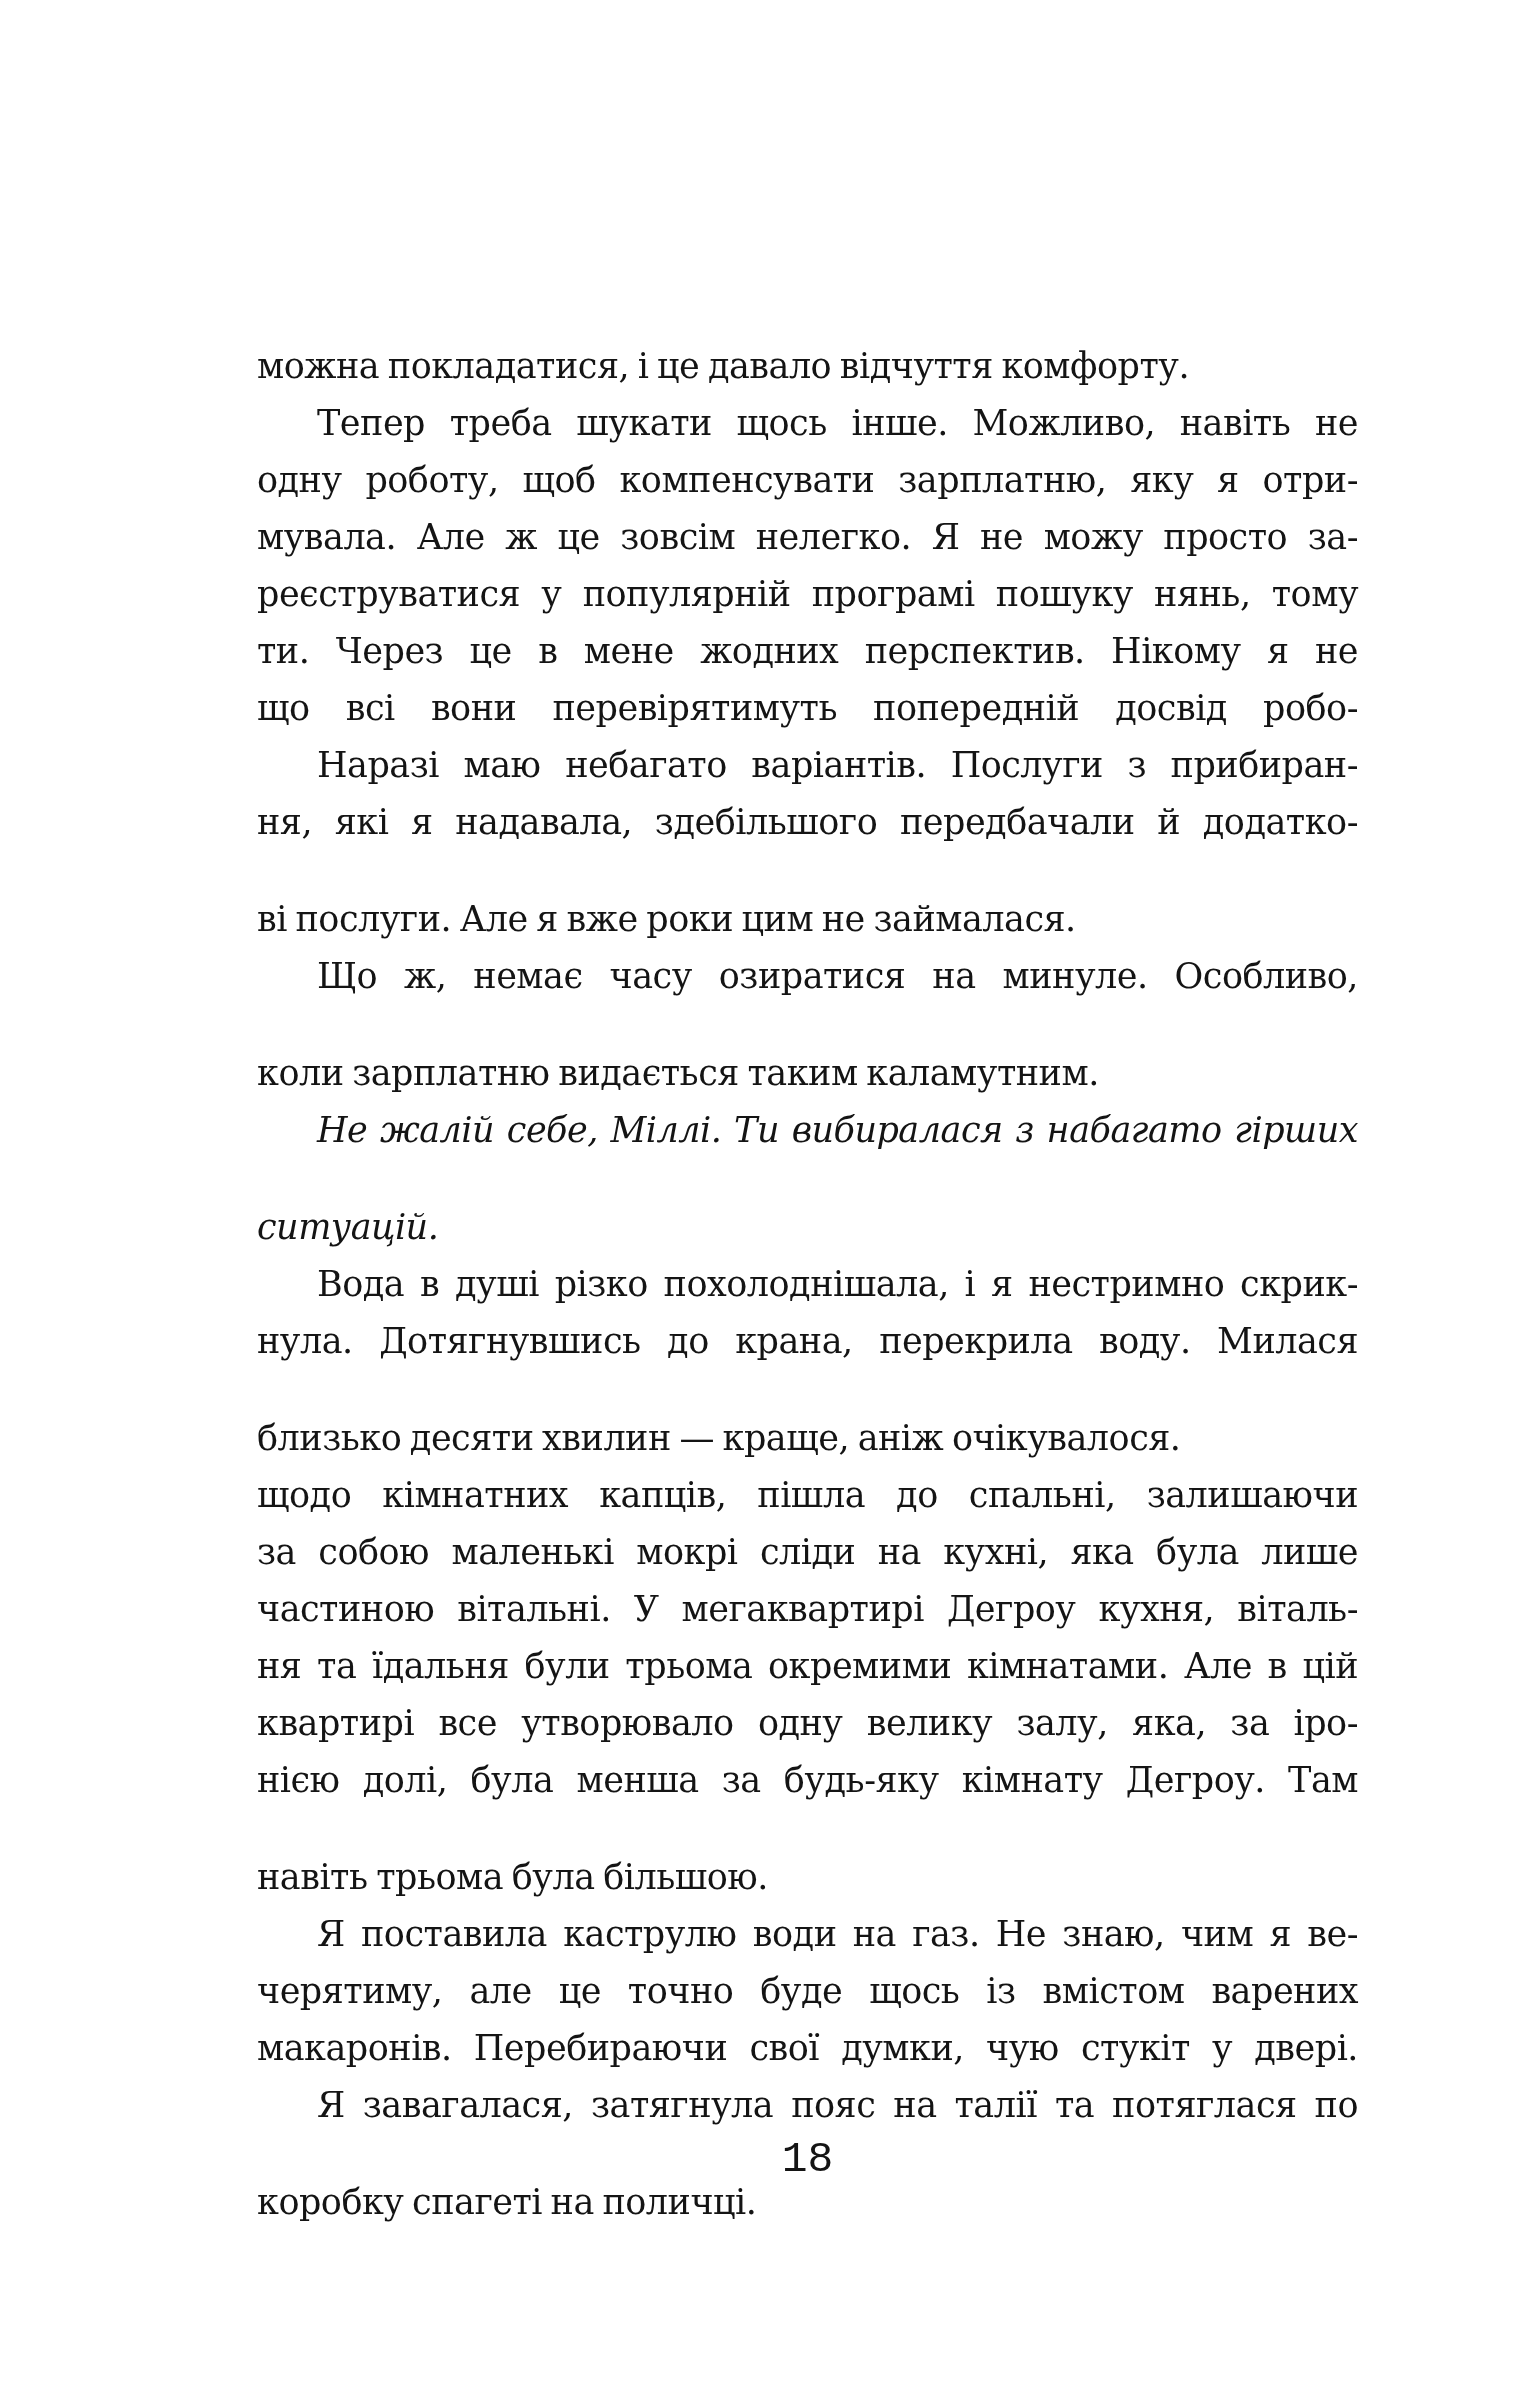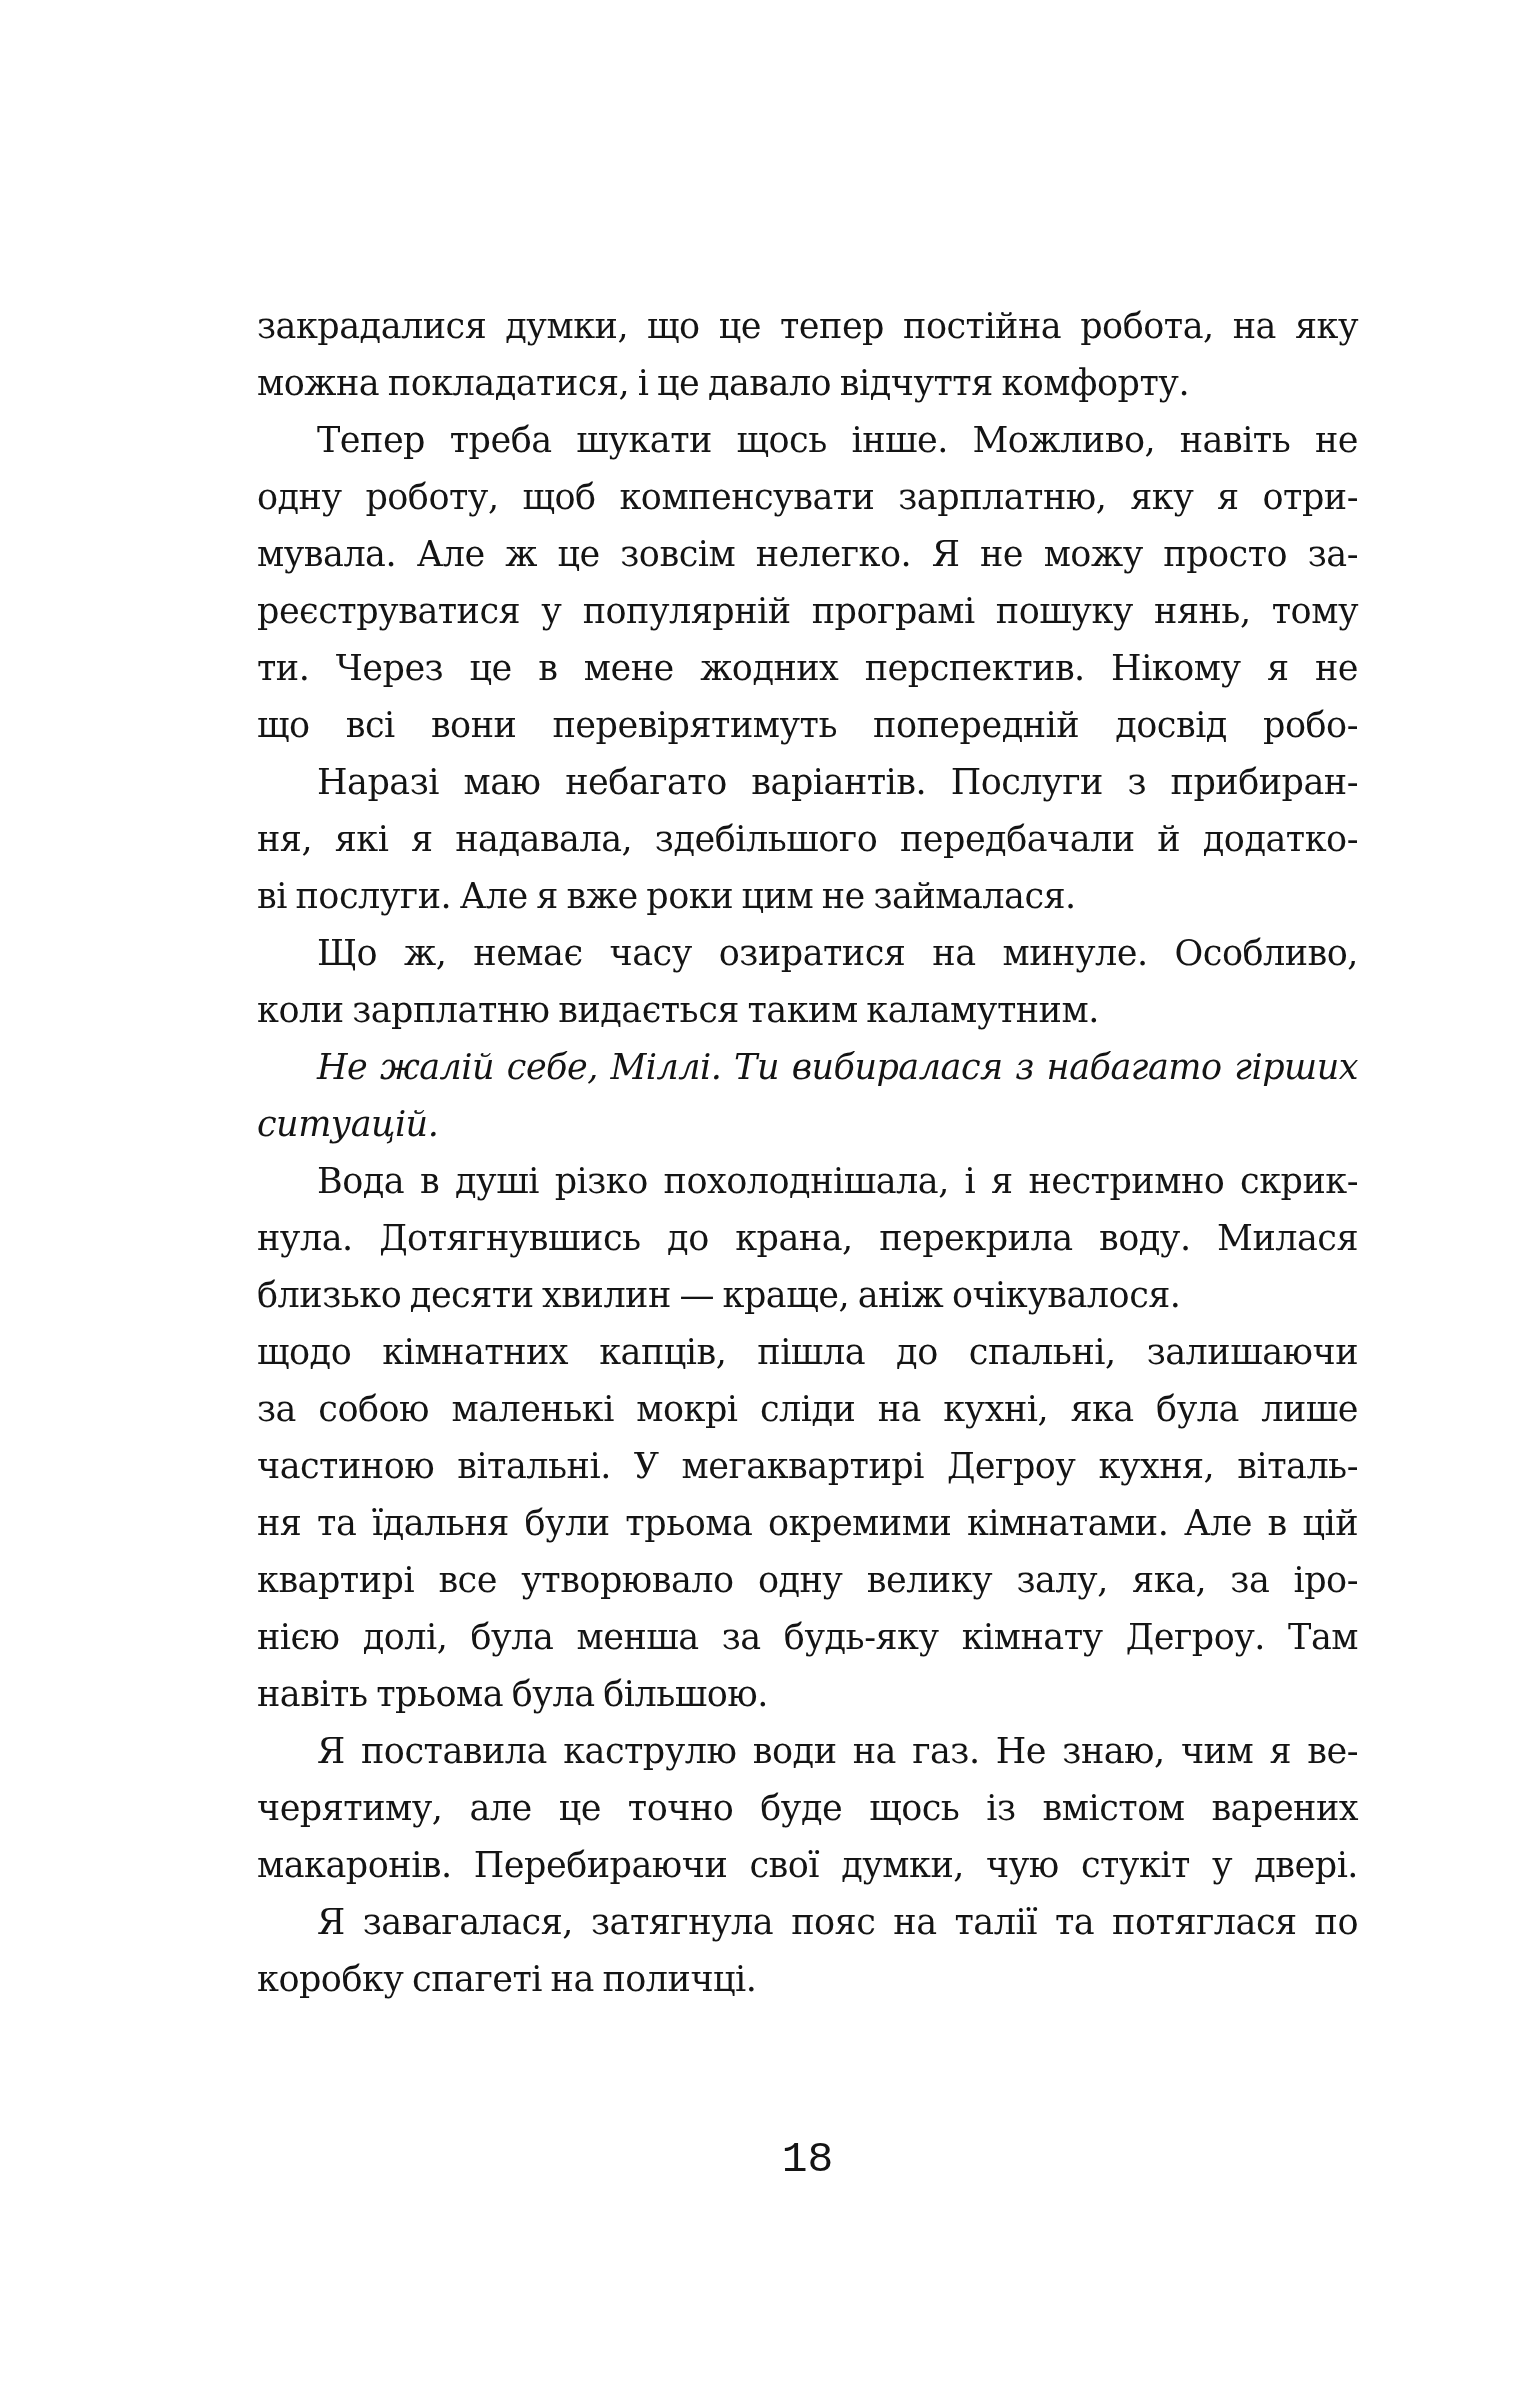--- a/index.html
+++ b/index.html
@@ -31,20 +31,21 @@
   }
   
   .j {
     text-align: justify;
     text-align-last: justify;
   }
   
   .end {
     text-align: right;
     text-align-last: left;
+    margin-top: 40px;
   }
   
   .ind {
     text-indent: 60px;
   }
   
   .it {
     font-style: italic;
   }
   .folio {
@@ -57,21 +58,20 @@
     line-height: 43px;
     letter-spacing: 0;
     font-family: Liberation Mono, monospace;
   }
 </style>
 </head>
 <body>
 
 <div class="page">
   <div class="text-block">
-    <div class="ln j">закрадалися думки, що це тепер постійна робота, на яку</div>
     <div class="ln end">можна покладатися, і це давало відчуття комфорту.</div>
     <div class="ln j ind">Тепер треба шукати щось інше. Можливо, навіть не</div>
     <div class="ln j">одну роботу, щоб компенсувати зарплатню, яку я отри-</div>
     <div class="ln j">мувала. Але ж це зовсім нелегко. Я не можу просто за-</div>
     <div class="ln j">реєструватися у популярній програмі пошуку нянь, тому</div>
     <div class="ln j">ти. Через це в мене жодних перспектив. Нікому я не</div>
     <div class="ln j">що всі вони перевірятимуть попередній досвід робо-</div>
     <div class="ln j ind">Наразі маю небагато варіантів. Послуги з прибиран-</div>
     <div class="ln j">ня, які я надавала, здебільшого передбачали й додатко-</div>
     <div class="ln end">ві послуги. Але я вже роки цим не займалася.</div>

